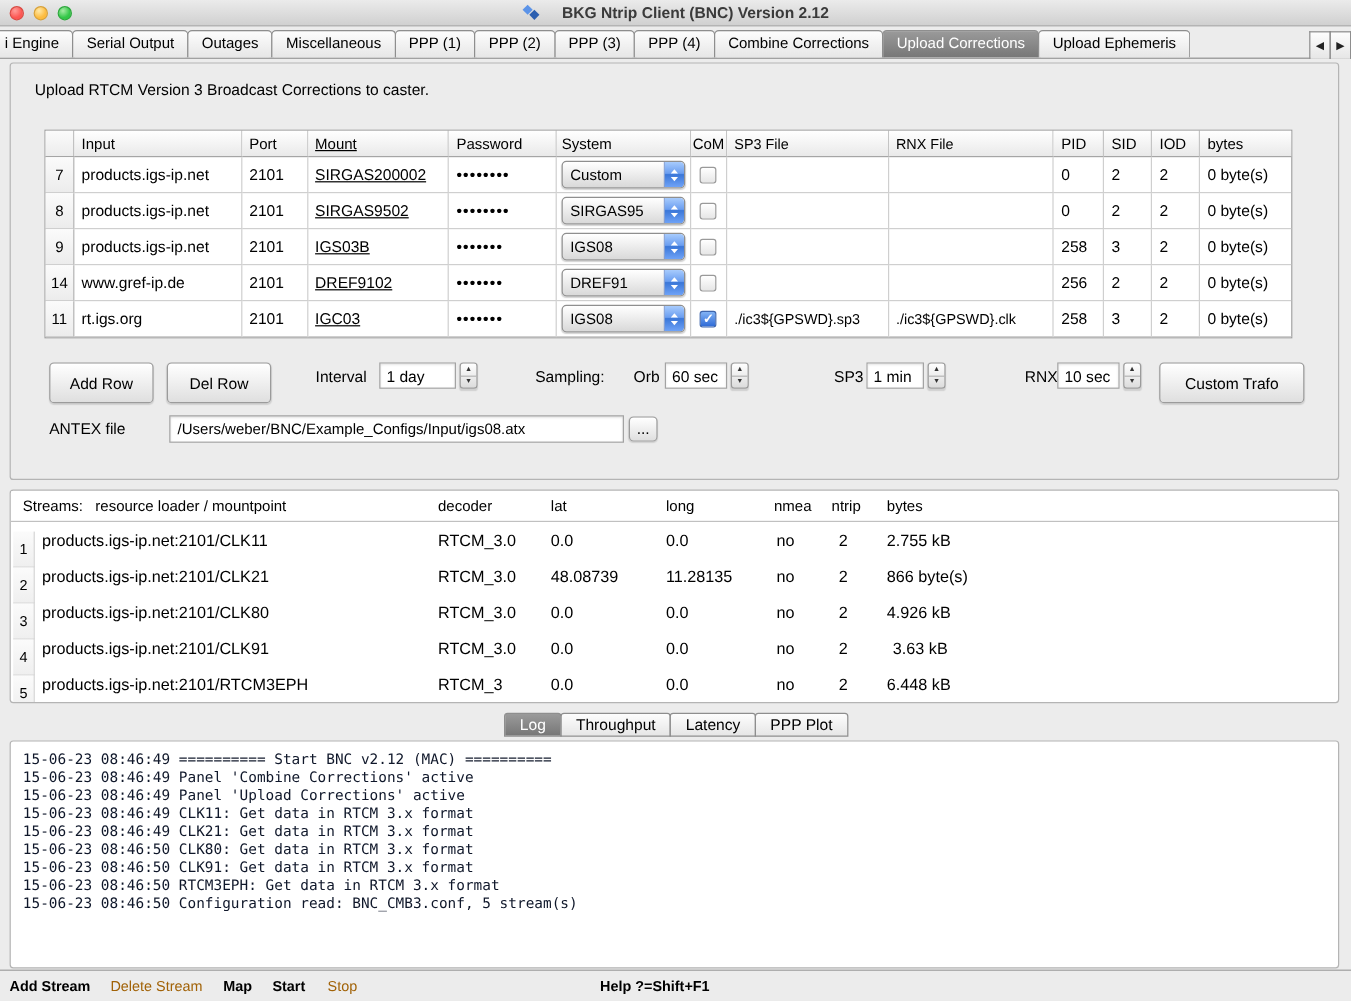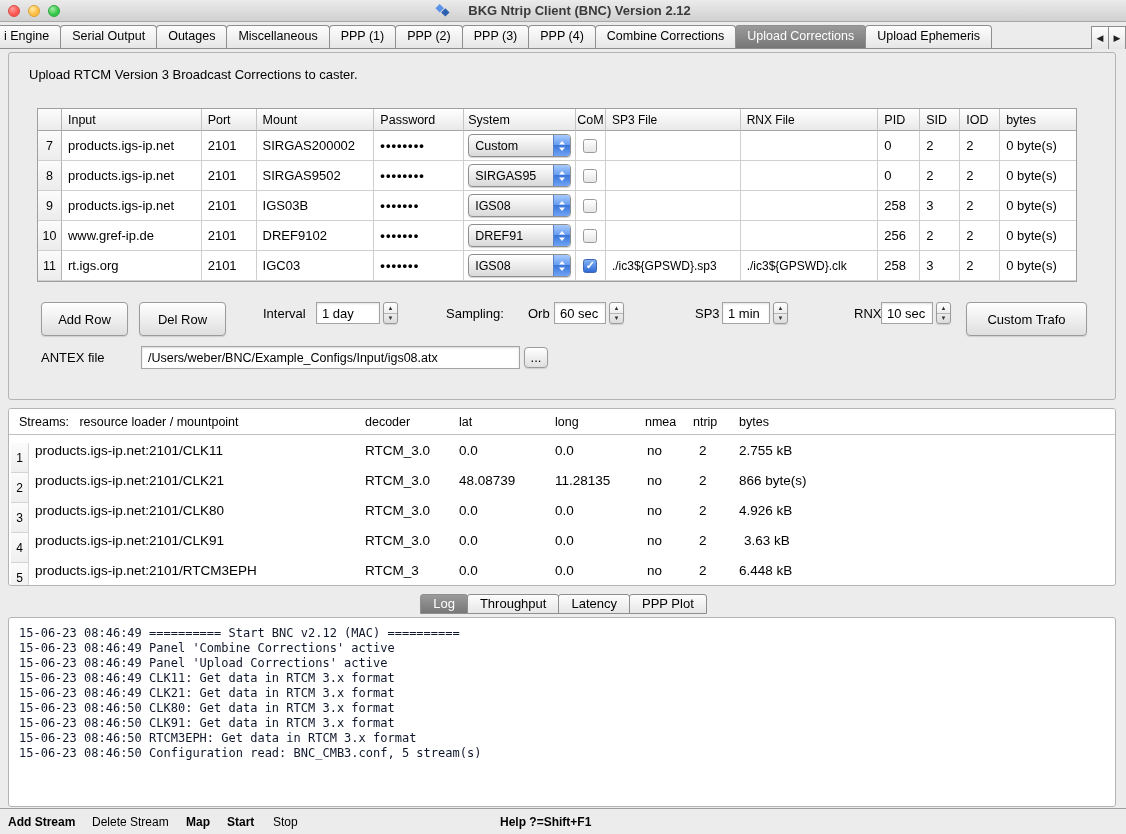--- a/index.html
+++ b/index.html
@@ -44,21 +44,21 @@
   .utable { position: absolute; left: 28px; top: 55px; width: 1040px; background: #fff;
     border: 1px solid #9f9f9f; }
   .urow { display: flex; height: 30px; }
   .urow.uhead { height: 22px; }
   .c { border-right: 1px solid #cfcfcf; border-bottom: 1px solid #cfcfcf; padding: 0 6px;
     display: flex; align-items: center; font-size: 13px; white-space: nowrap; overflow: hidden; }
   .uhead .c { background: linear-gradient(#ffffff, #e9e9e9); border-right: 1px solid #c4c4c4;
     border-bottom: 1px solid #a5a5a5; font-size: 12.5px; }
   .c.num { width: 24px; justify-content: center; background: linear-gradient(#fbfbfb, #ececec);
     border-right: 1px solid #b2b2b2; font-size: 12.5px; }
-  .c.host { width: 140px; } .c.port { width: 55px; } .c.mount { width: 118px; }
+  .c.host { width: 140px; } .c.port { width: 55px; } .c.mount { width: 118px; text-decoration: underline; }
   .c.pwd { width: 90px; letter-spacing: 1px; font-weight: bold; }
   .c.system { width: 112px; padding: 0 4px; } .c.com { width: 30px; justify-content: center; }
   .c.sp3f { width: 135px; font-size: 12px; } .c.rnxf { width: 138px; font-size: 12px; }
   .c.pid { width: 42px; } .c.sid { width: 40px; } .c.iod { width: 40px; }
   .c.byt { width: 76px; border-right: none; }
   .uhead .c.pwd { letter-spacing: 0; font-weight: normal; }
 
   
   .popup { display: flex; align-items: center; height: 23px; width: 100%;
     border: 1px solid #8f8f8f; border-radius: 4px; background: linear-gradient(#ffffff, #d9d9d9);
@@ -112,21 +112,21 @@
 
   
   .log { padding: 8px 10px; font-family: "DejaVu Sans Mono", monospace; font-size: 12px; line-height: 15px;
     color: #0f172a; }
   .log div { white-space: pre; }
 
   
   .bbar { position: absolute; left: 0; right: 0; bottom: 0; height: 26px; border-top: 1px solid #9f9f9f;
     background: #ececec; font-size: 12px; font-weight: bold; }
   .bbar span { position: absolute; top: 6px; white-space: nowrap; cursor: default; }
-  .bbar .disabled { color: #000000; font-weight: normal; }
+  .bbar .disabled { color: #a16207; font-weight: normal; }
 </style>
 </head>
 <body>
 
 <div class="window">
 
   <div class="titlebar">
     <div class="traffic">
       <span class="tl red"></span>
       <span class="tl yellow"></span>
@@ -257,21 +257,21 @@
           </div>
         <div class="c sp3f"></div>
         <div class="c rnxf"></div>
         <div class="c pid">258</div>
         <div class="c sid">3</div>
         <div class="c iod">2</div>
         <div class="c byt">0 byte(s)</div>
       </div>
 
       <div class="urow">
-        <div class="c num">10</div>
+        <div class="c num">14</div>
         <div class="c host">www.gref-ip.de</div>
         <div class="c port">2101</div>
         <div class="c mount">DREF9102</div>
         <div class="c pwd">•••••••</div>
         <div class="c system">
           <div class="popup">
             <span class="popup-label">DREF91</span>
             <span class="popup-cap">
               <svg width="8" height="12" viewBox="0 0 8 12">
                   <path d="M4 1 L7 4.6 H1 Z" fill="#fff"></path>

